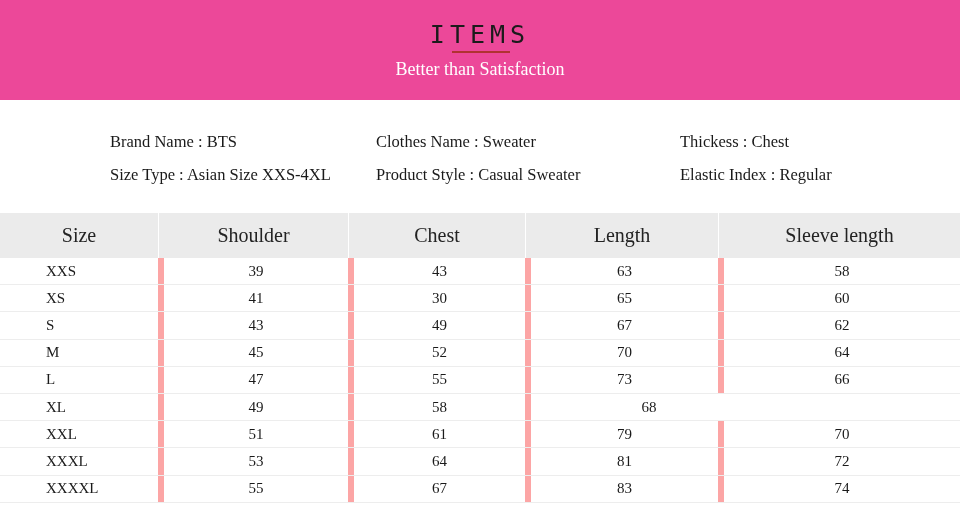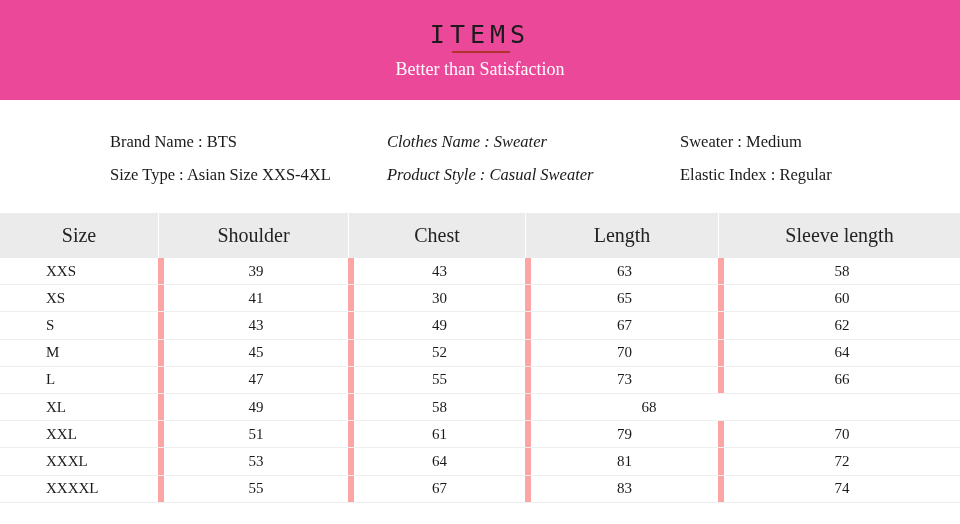--- a/index.html
+++ b/index.html
@@ -64,21 +64,21 @@
   .info {
     height: 113px;
     background: #ffffff;
     position: relative;
   }
   .info-col {
     position: absolute;
     top: 0;
   }
   .info-col.c1 { left: 62px; margin-left: 48px; }
-  .info-col.c2 { left: 387px; font-style: italic; }
+  .info-col.c2 { left: 376px; }
   .info-col.c3 { left: 680px; }
   .info-line {
     font-size: 16.5px;
     line-height: 33px;
     color: #1a1a1a;
     white-space: nowrap;
   }
   .info-line.first { padding-top: 25px; }
 
   
@@ -150,21 +150,21 @@
   <div class="info">
     <div class="info-col c1">
       <div class="info-line first">Brand Name : BTS</div>
       <div class="info-line">Size Type : Asian Size XXS-4XL</div>
     </div>
     <div class="info-col c2">
       <div class="info-line first">Clothes Name : Sweater</div>
       <div class="info-line">Product Style : Casual Sweater</div>
     </div>
     <div class="info-col c3">
-      <div class="info-line first">Sweater : Medium</div>
+      <div class="info-line first">Thickess : Chest</div>
       <div class="info-line">Elastic Index : Regular</div>
     </div>
   </div>
 
   <div class="table">
 
     <div class="row head-row">
       <div class="cell c-size">Size</div>
       <div class="cell c-shoulder">Shoulder</div>
       <div class="cell c-chest">Chest</div>

